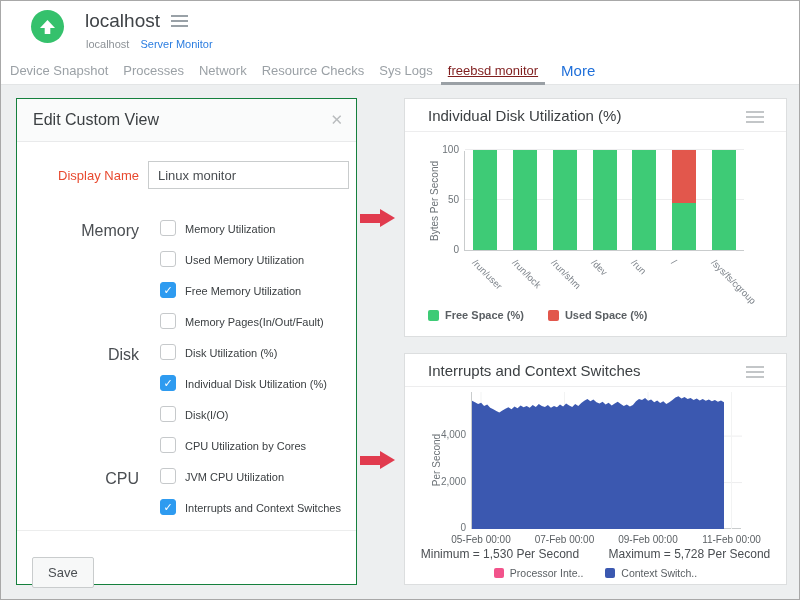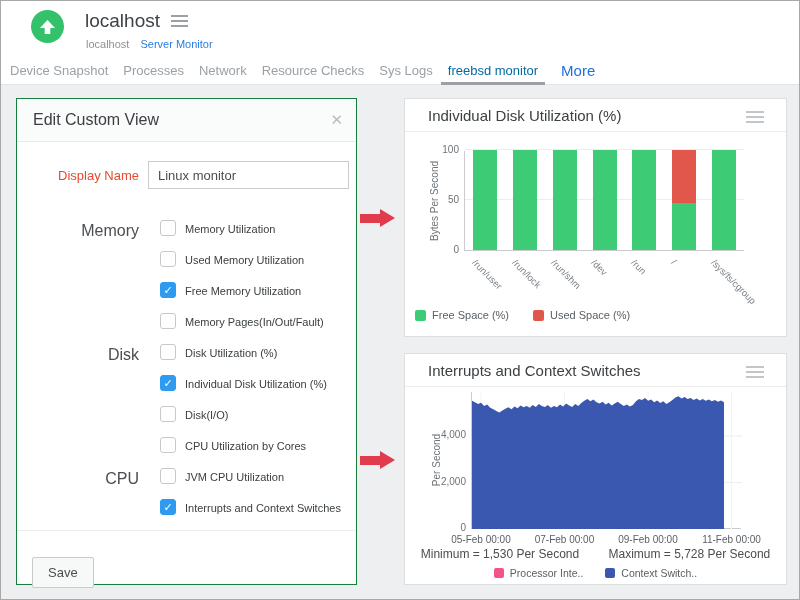--- a/index.html
+++ b/index.html
@@ -12,21 +12,21 @@
   .title-row { position:absolute; left:84px; top:9px; display:flex; align-items:center; gap:11px; }
   .app-title { font-size:19px; color:#3f4347; }
   .hamb i { display:block; width:17px; height:2px; background:#99a1a7; margin:3px 0; }
   .crumbs { position:absolute; left:85px; top:37px; font-size:11px; display:flex; gap:11px; }
   .crumb-host { color:#8d9297; }
   .crumb-link { color:var(--link-blue,#2b7de0); text-decoration:none; }
 
   
   .tabbar { position:absolute; left:0; top:56px; width:100%; height:28px; background:#fff; border-bottom:1px solid #e3e5e6; display:flex; align-items:stretch; padding-left:2px; }
   .tab { font-size:13px; color:#9ba1a6; padding:6px 7px 0 7px; margin-right:1px; height:28px; white-space:nowrap; }
-  .tab.active { color:#0369a1; border-bottom:3px solid #9aa0a5; }
+  .tab.active { color:#7f1d1d; border-bottom:3px solid #9aa0a5;text-decoration:underline; }
   .tab.more { color:var(--more-blue,#1f6fd9); font-size:15px; padding-top:5px; margin-left:8px; }
 
   
   .content { position:absolute; left:0; top:84px; width:100%; height:514px; background:#edeff0; }
 
   
   .panel { position:absolute; left:15px; top:13px; width:341px; height:487px; background:#fff; border:1px solid #15803d; }
   .panel-head { position:relative; height:43px; background:#fafbfb; border-bottom:1px solid #e9eaeb; }
   .panel-title { position:absolute; left:16px; top:12px; font-size:16px; font-weight:normal; color:#3c4043; }
   .close { position:absolute; right:13px; top:12px; font-size:15px; color:#b9bcbe; }
@@ -65,21 +65,21 @@
   .plot1 { left:59px; top:52px; width:280px; height:100px; }
   .plot2 { left:66px; top:38px; width:270px; height:137px; }
   .grid { position:absolute; left:0; width:100%; height:1px; background:#ededee; }
   .ytick { position:absolute; left:-46px; width:40px; text-align:right; font-size:10px; color:#6d7378; }
   .bars { position:absolute; left:0; top:0; width:100%; height:100%; display:flex; }
   .colm { position:relative; flex:1; height:100%; }
   .seg { position:absolute; left:50%; transform:translateX(-50%); width:24px; }
   .xlab1 { position:absolute; top:106px; left:32%; transform:rotate(45deg); transform-origin:0 0; font-size:9.5px; color:#7d838a; white-space:nowrap; }
   .xtick { position:absolute; top:142px; transform:translateX(-50%); font-size:10px; color:#5a5f63; white-space:nowrap; }
   .legend { position:absolute; display:flex; gap:24px; font-size:11px; color:#5a5f63; align-items:center; }
-  .legend1 { left:10px; top:210px; }
+  .legend1 { left:23px; top:210px;font-weight:bold; }
   .legend2 { left:0; top:213px; width:100%; justify-content:center; font-size:10.5px; gap:22px; }
   .litem { display:flex; align-items:center; }
   .sw { display:inline-block; width:11px; height:11px; margin-right:6px; border-radius:2px; }
   .legend2 .sw { width:10px; height:10px; }
   .summary { position:absolute; left:0; top:193px; width:100%; text-align:center; font-size:12px; color:#4a4e52; }
   .summary span { margin:0 13px; }
 </style>
 </head>
 <body>
 

